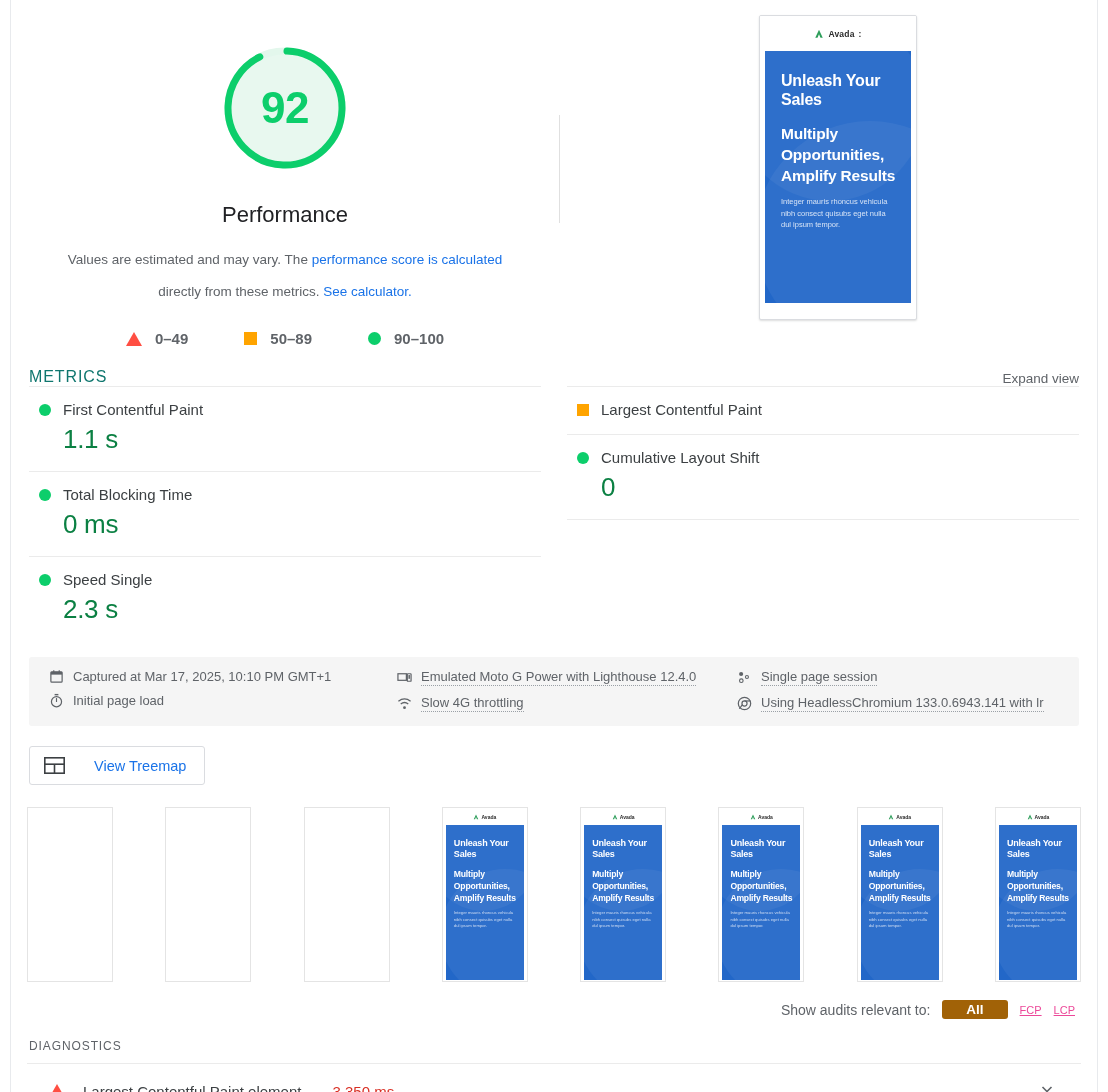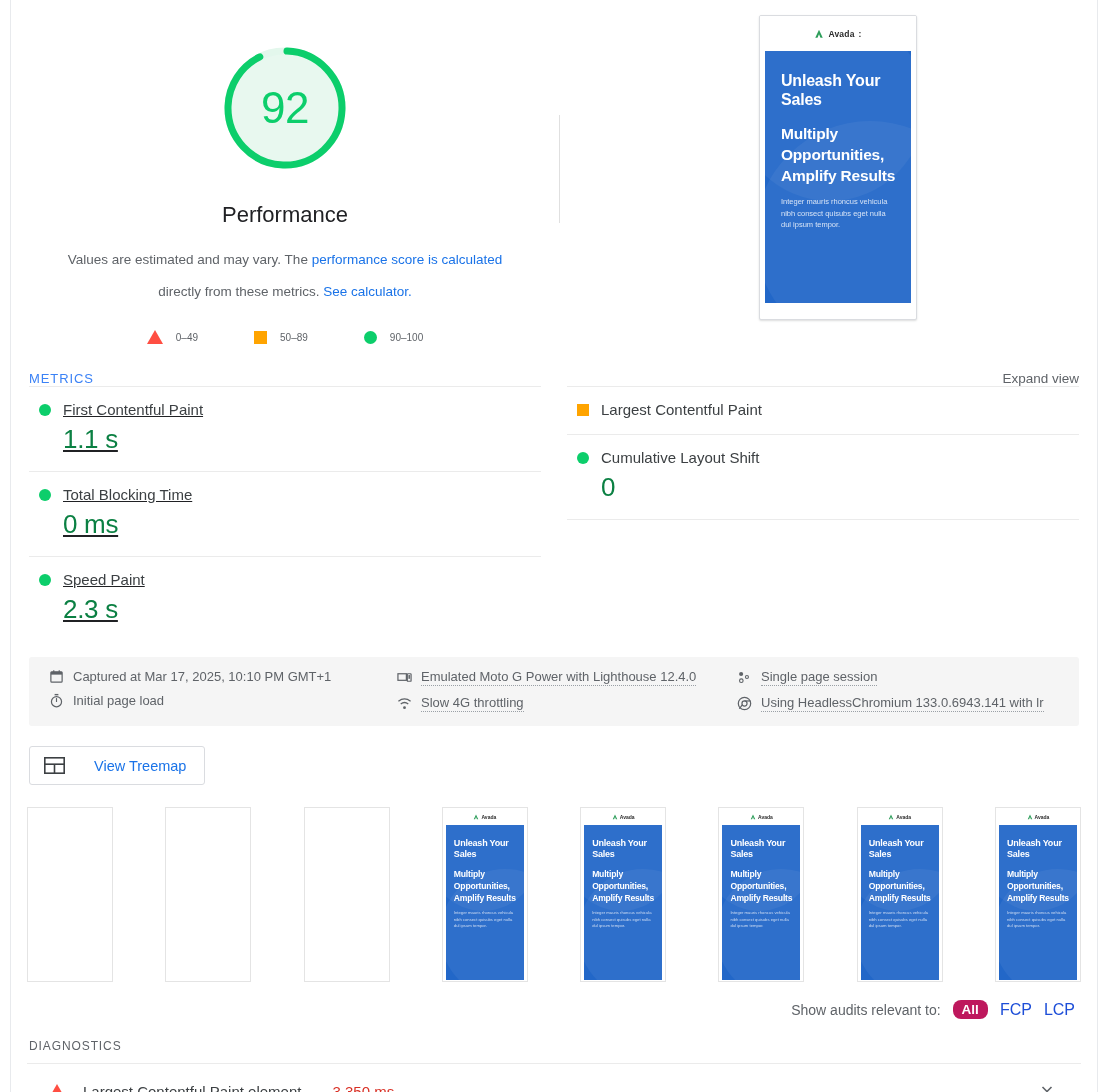--- a/index.html
+++ b/index.html
@@ -21,30 +21,30 @@
   .top{position:relative;height:352px;}
   .gauge-col{
     position:absolute;left:0;top:0;width:548px;height:352px;
     display:flex;flex-direction:column;align-items:center;
   }
   .gauge-wrap{margin-top:40px;width:136px;height:136px;position:relative;}
   .gauge-svg{display:block;}
   .gauge-num{
     position:absolute;left:0;top:0;width:136px;height:136px;
     display:flex;align-items:center;justify-content:center;
-    font-size:44px;color:#0cce6b;font-weight:400;letter-spacing:-0.5px;
+    font-size:44px;color:#0cce6b;font-weight:700;letter-spacing:-0.5px;
   }
   .cat-title{margin-top:26px;font-size:22px;color:#202124;font-weight:400;}
   .disclaimer{
     margin-top:16px;width:470px;text-align:center;
     font-size:13.5px;line-height:32px;color:#5f6368;
   }
   .disclaimer a{color:#1a73e8;text-decoration:none;}
   .legend{margin-top:22px;display:flex;gap:56px;align-items:center;}
-  .legend-item{display:flex;align-items:center;gap:13px;font-size:10px;color:#5f6368;}
+  .legend-item{display:flex;align-items:center;gap:13px;font-size:15px;color:#5f6368;font-weight:bold;}
   .tri{width:0;height:0;border-left:8px solid transparent;border-right:8px solid transparent;border-bottom:14px solid #ff4e42;}
   .sq{width:13px;height:13px;background:#ffa400;}
   .ci{width:13px;height:13px;border-radius:50%;background:#0cce6b;}
 
   .divider-v{position:absolute;left:548px;top:115px;width:1px;height:108px;background:#e0e0e0;}
 
   
   .shot-card{
     position:absolute;left:748px;top:15px;width:156px;height:303px;
     background:#fff;border:1px solid #dadce0;border-radius:2px;
@@ -68,26 +68,26 @@
   }
   .shot-hero p{
     position:relative;margin:10px 0 0 16px;color:#d6e3f6;font-size:7.5px;line-height:11.5px;width:108px;
   }
 
   
   .sec-head{
     display:flex;align-items:flex-end;justify-content:space-between;
     padding:0 18px 0 18px;height:34px;
   }
-  .sec-label{font-size:13px;letter-spacing:.9px;color:#3b82f6;text-transform:uppercase;}
+  .sec-label{font-size:16px;letter-spacing:.9px;color:#0f766e;text-transform:uppercase;}
   .expand-view{font-size:13.5px;color:#5f6368;cursor:pointer;}
 
   .metrics{display:flex;padding:0 18px;}
   .mcol{width:518px;}
-  .mcol.left{margin-right:26px;text-decoration:underline;}
+  .mcol.left{margin-right:26px;}
   .metric{
     border-top:1px solid #ebebeb;padding:14px 0 16px 0;
   }
   .metric-head{display:flex;align-items:center;gap:12px;}
   .dot{width:12px;height:12px;border-radius:50%;background:#0cce6b;flex:none;margin-left:10px;}
   .dot.sq{border-radius:0;background:#ffa400;}
   .metric-name{font-size:15px;color:#3c4043;}
   .metric-val{margin:6px 0 0 34px;font-size:26px;font-weight:400;color:#0b8043;letter-spacing:-.3px;}
   .metric-val.warn{color:#b93c00;}
   .spacer-row{height:82px;border-top:1px solid #ebebeb;}
@@ -128,24 +128,24 @@
   .fs-hero h2{position:relative;margin:13px 0 0 8px;color:#fff;font-size:9px;line-height:11px;font-weight:700;width:68px;letter-spacing:-.2px;}
   .fs-hero h3{position:relative;margin:8px 0 0 8px;color:#fff;font-size:8.6px;line-height:12px;font-weight:700;width:72px;letter-spacing:-.2px;}
   .fs-hero p{position:relative;margin:6px 0 0 8px;color:#cfddf3;font-size:4.2px;line-height:6.5px;width:62px;}
 
   
   .audit-filter{
     display:flex;align-items:center;justify-content:flex-end;gap:12px;
     margin:18px 22px 0 0;font-size:14px;color:#5f6368;
   }
   .pill{
-    background:#be185d;color:#fff;border-radius:8px;padding:2px 9px;font-size:13.5px;
+    background:#a16207;color:#fff;border-radius:3px;padding:2px 24px;font-size:13.5px;
     font-weight:700;cursor:pointer;
   }
-  .flink{color:#1d4ed8;font-size:16px;cursor:pointer;}
+  .flink{color:#ec4899;font-size:11px;text-decoration:underline;cursor:pointer;}
 
   
   .diag-label{padding:20px 0 10px 18px;font-size:12px;letter-spacing:.9px;color:#5f6368;text-transform:uppercase;}
   .diag-row{
     margin:0 16px;border-top:1px solid #ebebeb;border-bottom:1px solid #ebebeb;
     height:54px;display:flex;align-items:center;cursor:pointer;
   }
   .diag-tri{
     width:0;height:0;margin-left:22px;flex:none;
     border-left:8px solid transparent;border-right:8px solid transparent;border-bottom:14px solid #ff4e42;
@@ -237,21 +237,21 @@
         <div class="metric-head">
           <span class="dot"></span>
           <span class="metric-name">Total Blocking Time</span>
         </div>
         <div class="metric-val">0 ms</div>
       </div>
 
       <div class="metric">
         <div class="metric-head">
           <span class="dot"></span>
-          <span class="metric-name">Speed Paint</span>
+          <span class="metric-name">Speed Single</span>
         </div>
         <div class="metric-val">2.3 s</div>
       </div>
     </div>
 
     <div class="mcol right">
 
       <div class="metric">
         <div class="metric-head">
           <span class="dot sq"></span>

